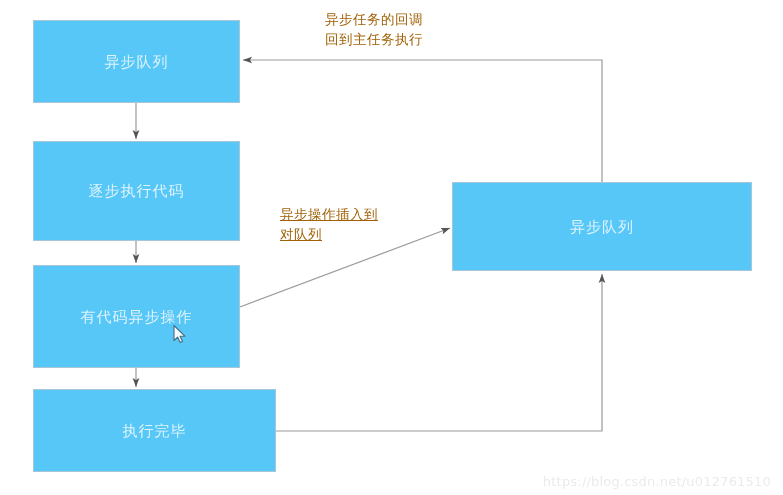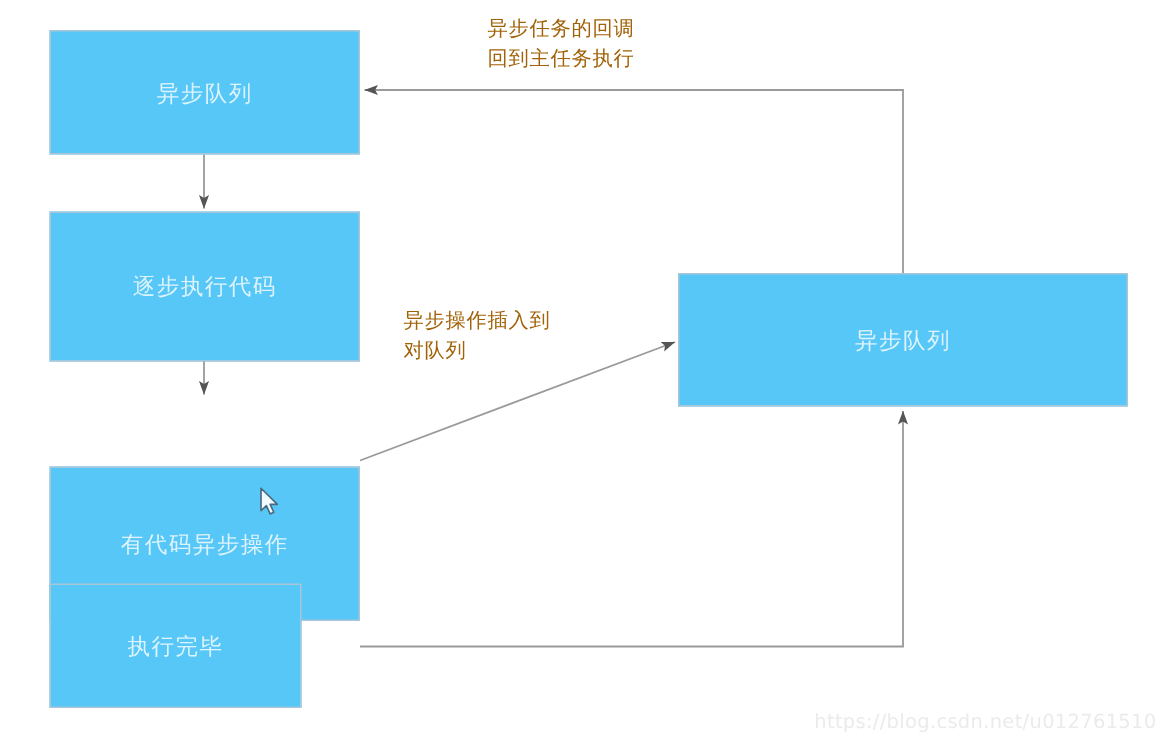--- a/index.html
+++ b/index.html
@@ -113,36 +113,36 @@
   </svg>
 
   <div class="node" style="left:33px; top:20px; width:207px; height:83px;">
     <span class="node-label">异步队列</span>
   </div>
 
   <div class="node" style="left:33px; top:141px; width:207px; height:100px;">
     <span class="node-label">逐步执行代码</span>
   </div>
 
-  <div class="node" style="left:33px; top:265px; width:207px; height:103px;margin-top:46px;">
+  <div class="node" style="left:33px; top:265px; width:207px; height:103px;">
     <span class="node-label">有代码异步操作</span>
   </div>
 
-  <div class="node" style="left:33px; top:389px; width:168px; height:83px;">
+  <div class="node" style="left:33px; top:389px; width:243px; height:83px;">
     <span class="node-label">执行完毕</span>
   </div>
 
   <div class="node" style="left:452px; top:182px; width:300px; height:89px;">
     <span class="node-label">异步队列</span>
   </div>
 
   <div class="edge-label" style="left:325px; top:10px;">异步任务的回调
 回到主任务执行</div>
 
-  <div class="edge-label" style="left:269px; top:205px;">异步操作插入到
+  <div class="edge-label" style="left:280px; top:205px;text-decoration:underline;">异步操作插入到
 对队列</div>
 
 
   <svg id="cursor" style="left:172px; top:324px;" width="16" height="22" viewBox="0 0 16 22">
     <path d="M2,1.5 L2,16.5 L5.6,13.1 L8.1,18.6 L10.5,17.5 L8.1,12.2 L12.9,12.2 z" fill="#f2fbff" stroke="#4a6b80" stroke-width="1.1" stroke-linejoin="round"></path>
   </svg>
 
   <div id="watermark">https://blog.csdn.net/u012761510</div>
 
 </div>

